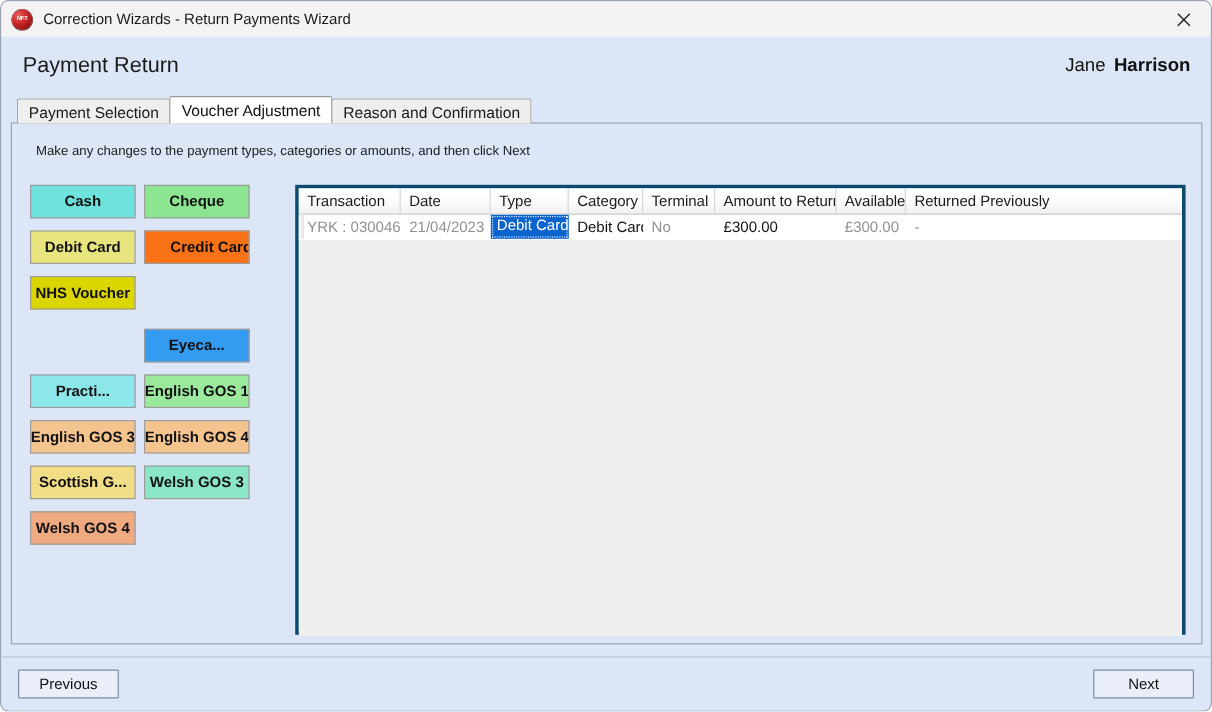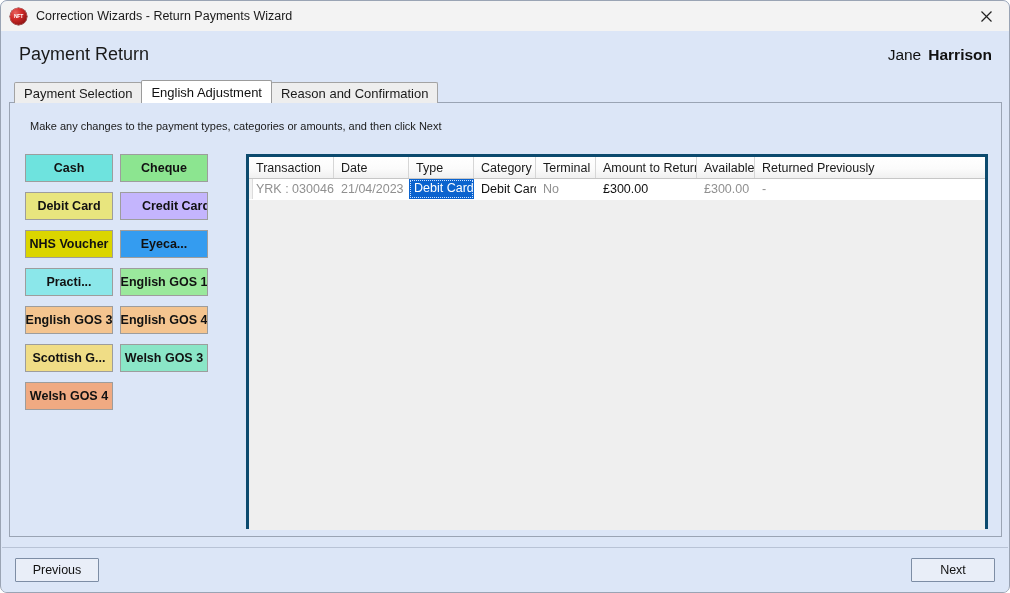--- a/index.html
+++ b/index.html
@@ -230,35 +230,35 @@
   <div class="header-band">
     <div class="page-title">Payment Return</div>
     <div class="user-block">
       <span class="user-first">Jane</span>
       <span class="user-last">Harrison</span>
     </div>
   </div>
 
   <div class="tabstrip" id="tabstrip">
       <div class="tab">Payment Selection</div>
-      <div class="tab active">English Adjustment</div>
+      <div class="tab active">Voucher Adjustment</div>
       <div class="tab">Reason and Confirmation</div>
     </div>
 
   <div class="content-panel">
 
     <div class="instruction">Make any changes to the payment types, categories or amounts, and then click Next</div>
 
     <div class="type-grid" id="type-grid">
         <div class="type-btn" style="background: rgb(110, 227, 222);">Cash</div>
         <div class="type-btn" style="background: rgb(140, 229, 144);">Cheque</div>
         <div class="type-btn" style="background: rgb(232, 229, 126);">Debit Card</div>
-        <div class="type-btn" style="background: #c4b5fd; padding-left: 24px;">Credit Card</div>
+        <div class="type-btn" style="background: #f97316; padding-left: 24px;">Credit Card</div>
         <div class="type-btn" style="background: rgb(219, 213, 0);">NHS Voucher</div>
-        <div class="type-btn" style="background: rgb(52, 156, 240);">Eyeca...</div>
+        <div class="type-btn" style="background: rgb(52, 156, 240); margin-top: 44px;">Eyeca...</div>
         <div class="type-btn" style="background: rgb(139, 231, 234);">Practi...</div>
         <div class="type-btn" style="background: rgb(154, 233, 156);">English GOS 1</div>
         <div class="type-btn" style="background: rgb(244, 196, 143);">English GOS 3</div>
         <div class="type-btn" style="background: rgb(244, 196, 143);">English GOS 4</div>
         <div class="type-btn" style="background: rgb(240, 221, 134);">Scottish G...</div>
         <div class="type-btn" style="background: rgb(138, 230, 199);">Welsh GOS 3</div>
         <div class="type-btn" style="background: rgb(240, 170, 130);">Welsh GOS 4</div>
       </div>
 
     <div class="grid-panel">

